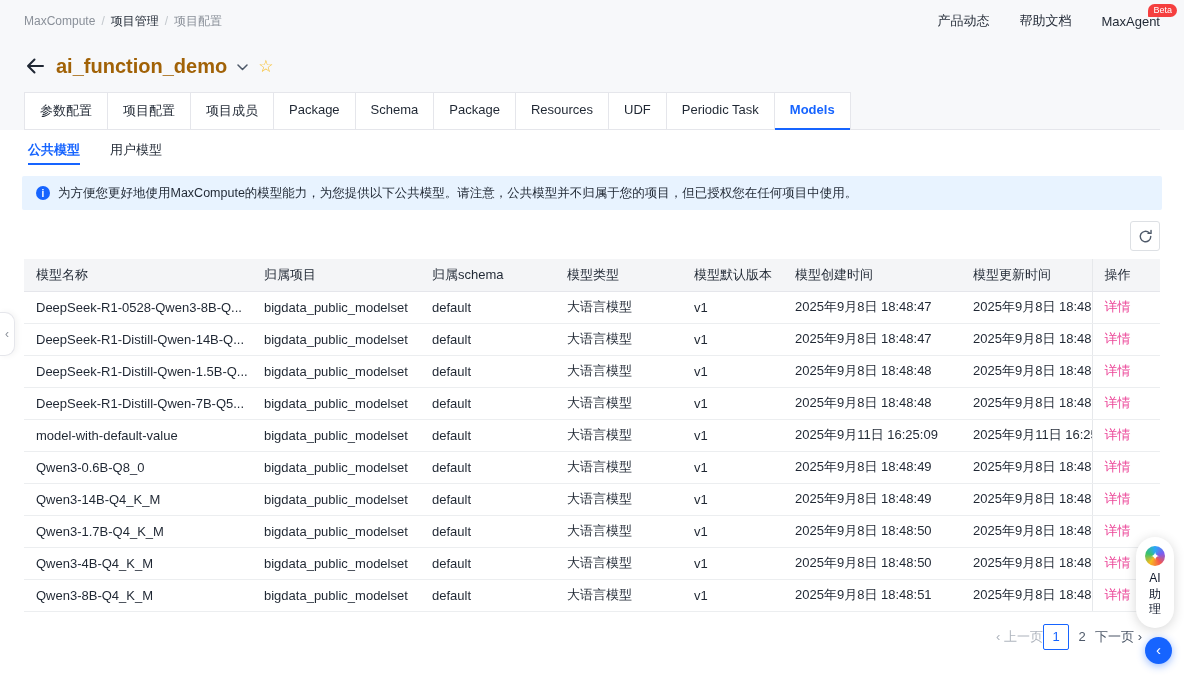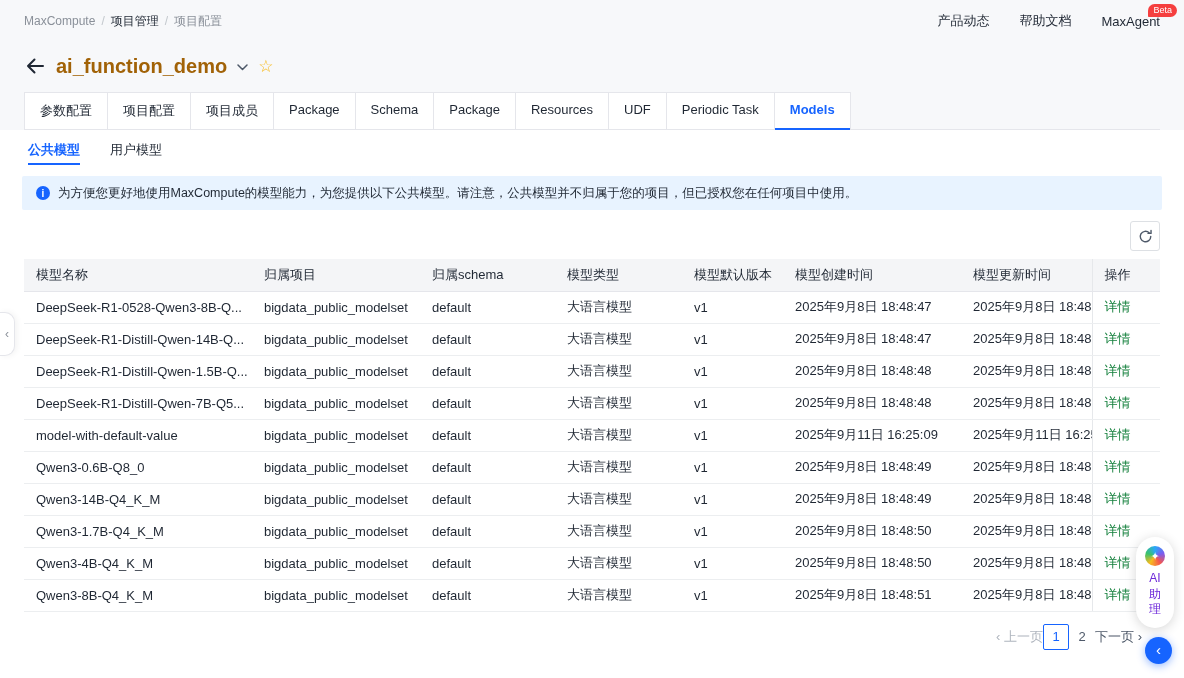--- a/index.html
+++ b/index.html
@@ -44,35 +44,35 @@
 
 .toolbar{display:flex;justify-content:flex-end;padding:11px 24px 8px}
 .refresh{width:30px;height:30px;border:1px solid #dde0e4;border-radius:3px;background:#fff;display:flex;align-items:center;justify-content:center;cursor:pointer}
 
 
 table{border-collapse:collapse;table-layout:fixed;width:1136px;margin:0 24px}
 th,td{height:32px;padding:0 12px;text-align:left;white-space:nowrap;overflow:hidden;font-weight:normal;font-size:13px;color:#1f2733}
 thead th{background:#f4f5f7;border-bottom:1px solid #e5e6eb}
 tbody td{border-bottom:1px solid #eceef0;background:#fff}
 .action-col{border-left:1px solid #e6e8eb}
-.link{color:#15803d;cursor:pointer}
+.link{color:#ec4899;cursor:pointer}
 
 
 .pagination{display:flex;align-items:center;justify-content:flex-end;padding:12px 42px 0 0;font-size:13px;color:#4e5969}
 .pg-prev{color:#b0b6bf;cursor:default}
 .pg-page{min-width:26px;height:26px;display:flex;align-items:center;justify-content:center;cursor:pointer}
 .pg-page.current{border:1px solid #1664ff;color:#1664ff;border-radius:2px;background:#fff;cursor:default}
 .pg-next{cursor:pointer}
 
 
 .left-handle{position:absolute;left:0;top:312px;width:15px;height:44px;background:#fff;border:1px solid #e5e6eb;border-left:none;border-radius:0 10px 10px 0;display:flex;align-items:center;justify-content:center;color:#8a9099;cursor:pointer;box-shadow:2px 0 6px rgba(0,0,0,.05);font-size:12px}
 .ai-pill{position:absolute;right:10px;bottom:50px;width:38px;padding:9px 0 10px;background:#fff;border-radius:19px;box-shadow:0 2px 12px rgba(0,0,0,.16);display:flex;flex-direction:column;align-items:center;gap:5px;cursor:pointer}
 .ai-icon{width:20px;height:20px;border-radius:50%;background:conic-gradient(#2aa7f8,#7b5cf0,#f5574e,#f7ba1e,#39c26d,#2aa7f8);position:relative;flex:none}
 .ai-icon::after{content:"✦";position:absolute;inset:0;display:flex;align-items:center;justify-content:center;color:#fff;font-size:11px}
-.ai-label{font-size:12px;line-height:1.3;text-align:center;width:15px;word-break:break-all;color:#6d28d9}
+.ai-label{font-size:12px;line-height:1.3;text-align:center;width:15px;word-break:break-all;color:#0f172a}
 .chat-collapse{position:absolute;right:12px;bottom:14px;width:27px;height:27px;border-radius:50%;background:#1664ff;color:#fff;display:flex;align-items:center;justify-content:center;font-size:15px;cursor:pointer;box-shadow:0 2px 8px rgba(22,100,255,.45);padding-bottom:2px}
 </style>
 </head>
 <body>
 
 <div class="head">
   <div class="topbar">
     <div class="breadcrumb">
         <span class="bc-item">MaxCompute</span>
         <span class="bc-sep">/</span>

